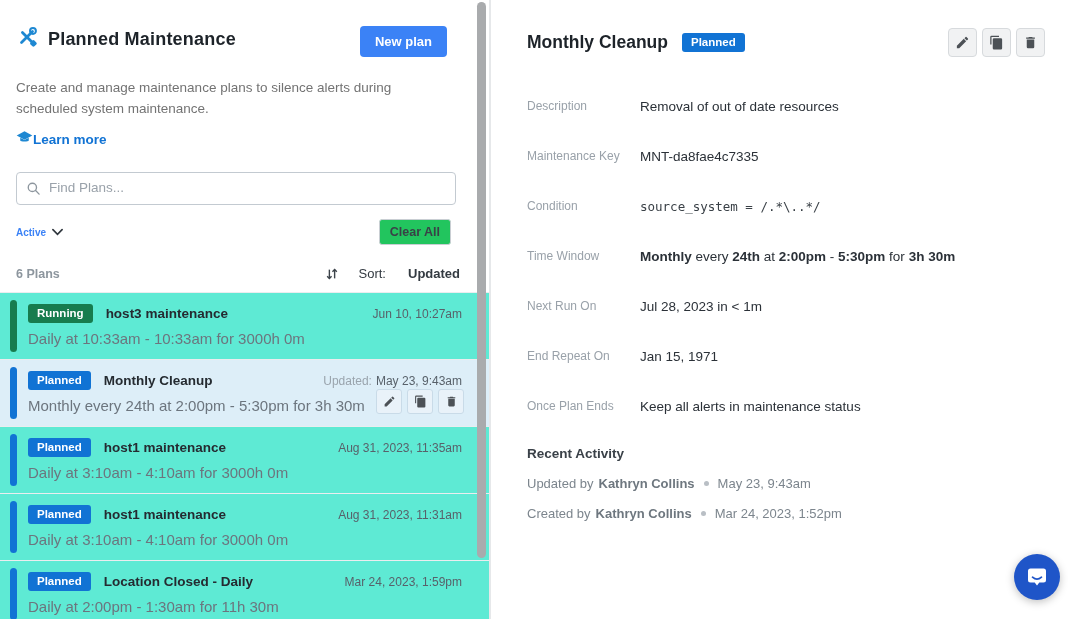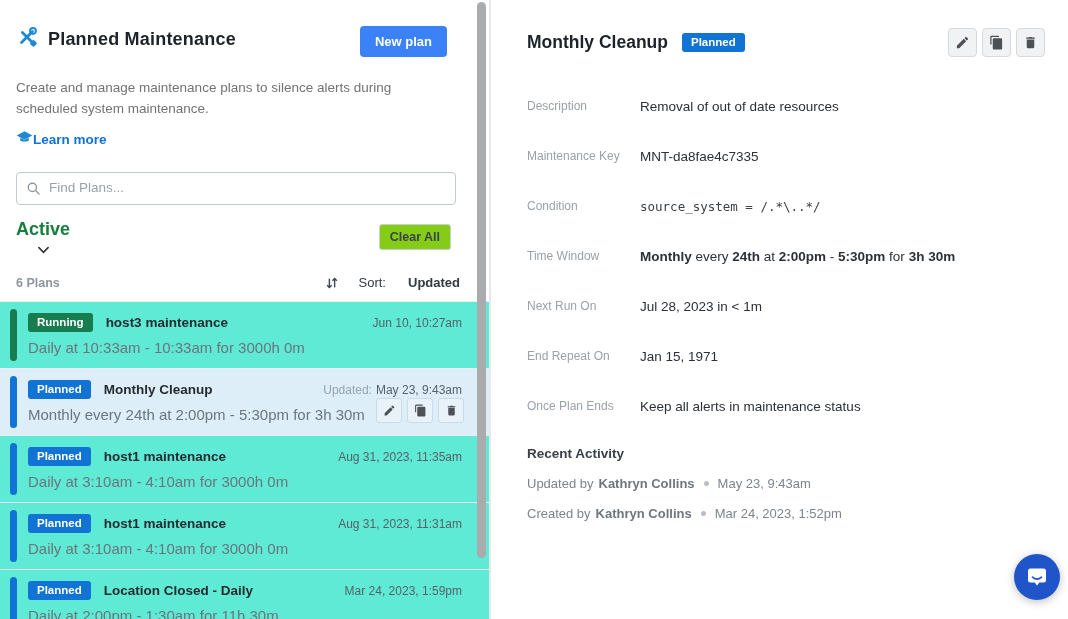--- a/index.html
+++ b/index.html
@@ -17,23 +17,23 @@
   .lp-desc { margin:20px 60px 0 16px; font-size:13.5px; line-height:21px; color:#737373; }
   .learn-more { display:flex; align-items:flex-end; margin:11px 16px 0 16px;
     color:#1173d4; font-weight:bold; font-size:13.5px; text-decoration:none; cursor:pointer; }
   .search-wrap { position:relative; margin:25px 34px 0 16px; }
   .search-wrap svg { position:absolute; left:10px; top:9px; }
   .search-input { width:100%; height:33px; border:1px solid #c3cad1; border-radius:4px;
     padding:0 10px 2px 32px; font-size:13.5px; color:#ec4899; outline:none;
     font-family:"Liberation Sans",sans-serif; }
   .search-input::placeholder { color:#9aa2aa; }
   .filter-row { display:flex; align-items:center; margin:14px 39px 0 16px; }
-  .filter-dd { display:flex; align-items:center; gap:6px; font-size:18px; font-weight:bold;
-    color:#15803d; cursor:pointer;flex-direction:column; }
-  .btn-clear { margin-left:auto; background:#84cc16; border:1px solid #c9ced3; border-radius:3px;
+  .filter-dd { display:flex; align-items:center; gap:6px; font-size:10px; font-weight:bold;
+    color:#3b82f6; cursor:pointer; }
+  .btn-clear { margin-left:auto; background:#22c55e; border:1px solid #c9ced3; border-radius:3px;
     font-size:12.5px; font-weight:bold; color:#3a4147; padding:5px 10px; cursor:pointer; }
   .count-row { display:flex; align-items:center; margin:21px 30px 0 16px; }
   .plan-count { font-size:12.5px; font-weight:bold; color:#8d969e; }
   .sort-ctl { margin-left:auto; display:flex; align-items:center; gap:20px; font-size:13px;
     color:#333a41; cursor:pointer; }
   .sort-value { font-weight:bold; margin-left:2px; }
 
   .plan-list { margin-top:11px; border-top:1px solid #ebedef; }
   .plan-item { position:relative; height:67px; border-bottom:1px solid #ebedef;
     padding:11px 28px 0 28px; background:#5eead4; cursor:pointer; }

